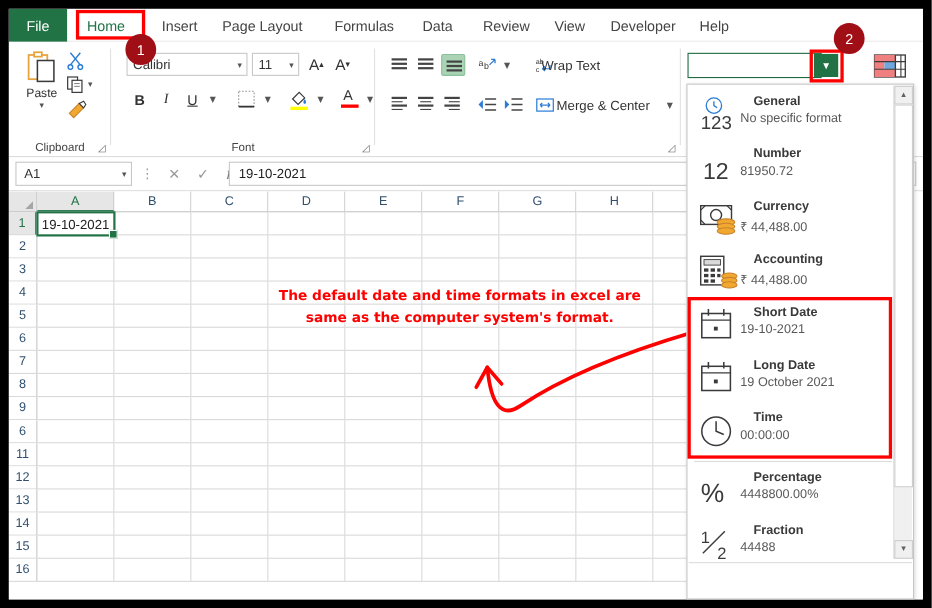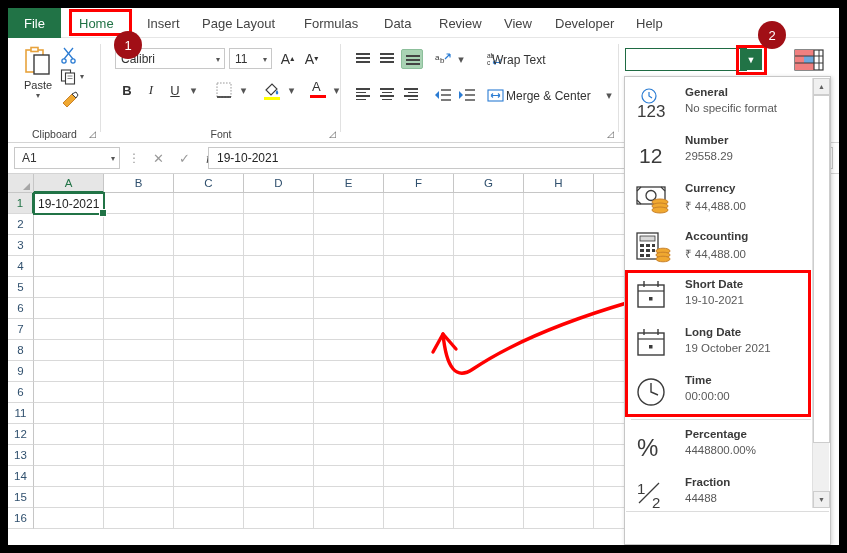--- a/index.html
+++ b/index.html
@@ -179,21 +179,21 @@
   }
   .dd-ic {
     position:absolute; left:10px; top:6px; width:42px; height:34px;
     color:#3b3b3b;
   }
   .dd-t {
     position:absolute; left:60px; top:5px; font-size:11.5px;
     font-weight:bold; color:#3a3a3a; white-space:nowrap;
   }
   .dd-s {
-    position:absolute; left:60px; top:21px; font-size:11.5px;
+    position:absolute; left:48px; top:21px; font-size:11.5px;
     color:#595959; white-space:nowrap;
   }
   .dd-sep { position:absolute; left:6px; width:180px; height:1px; background:#dcdcdc; }
   .dd-more {
     position:absolute; left:0; bottom:0; width:205px; height:34px;
     display:flex; align-items:center; justify-content:center;
     font-size:12px; color:#333;
   }
   .sbar {
     position:absolute; right:1px; top:1px; width:17px; bottom:36px;
@@ -696,20 +696,24 @@
         <div class="cell" style="left: 376px; top: 334px; width: 70px;"></div>
         <div class="cell" style="left: 446px; top: 334px; width: 70px;"></div>
         <div class="cell" style="left: 516px; top: 334px; width: 70px;"></div>
         <div class="cell" style="left: 586px; top: 334px; width: 70px;"></div>
       </div>
 
     <div class="cellsel" style="left:25px; top:18px; width:72px; height:23px;">
       <span>19-10-2021</span>
     </div>
 
+    <div class="note" style="left:230px; top:85px; width:360px;">
+      <div>The default date and time formats in excel are</div>
+      <div>same as the computer system's format.</div>
+    </div>
 
     <svg style="position:absolute; left:370px; top:130px; width:260px; height:110px; overflow:visible;">
       <path d="M252 -2 Q150 28 95 65 Q70 82 65 30" fill="none" stroke="#ff0000" stroke-width="3.4" stroke-linecap="round"></path>
       <path d="M65 30 L55 48 M65 30 L78 45" fill="none" stroke="#ff0000" stroke-width="3.4" stroke-linecap="round"></path>
     </svg>
   </div>
 
   <div class="dd">
 
     <div class="dd-item" style="top:4px;">
@@ -724,21 +728,21 @@
       <div class="dd-s">No specific format</div>
     </div>
 
     <div class="dd-item" style="top:52px;">
       <div class="dd-ic">
         <svg width="42" height="34" viewBox="0 0 42 34">
           <text x="4" y="28" font-size="21" fill="#3b3b3b" font-family="Liberation Sans">12</text>
         </svg>
       </div>
       <div class="dd-t">Number</div>
-      <div class="dd-s">29558.29</div>
+      <div class="dd-s">81950.72</div>
     </div>
 
     <div class="dd-item" style="top:100px;">
       <div class="dd-ic">
         <svg width="42" height="34" viewBox="0 0 42 34">
           <rect x="2" y="4" width="28" height="17" fill="#fff" stroke="#3b3b3b" stroke-width="1.3"></rect>
           <circle cx="16" cy="12.5" r="5" fill="none" stroke="#3b3b3b" stroke-width="1.3"></circle>
           <path d="M2 8 L6 4 M2 17 L6 21 M30 8 L26 4 M30 17 L26 21" stroke="#3b3b3b" stroke-width="1.1"></path>
           <ellipse cx="25" cy="19" rx="8" ry="3" fill="#f0a830" stroke="#c9822a" stroke-width="1"></ellipse>
           <ellipse cx="25" cy="23" rx="8" ry="3" fill="#f0a830" stroke="#c9822a" stroke-width="1"></ellipse>

